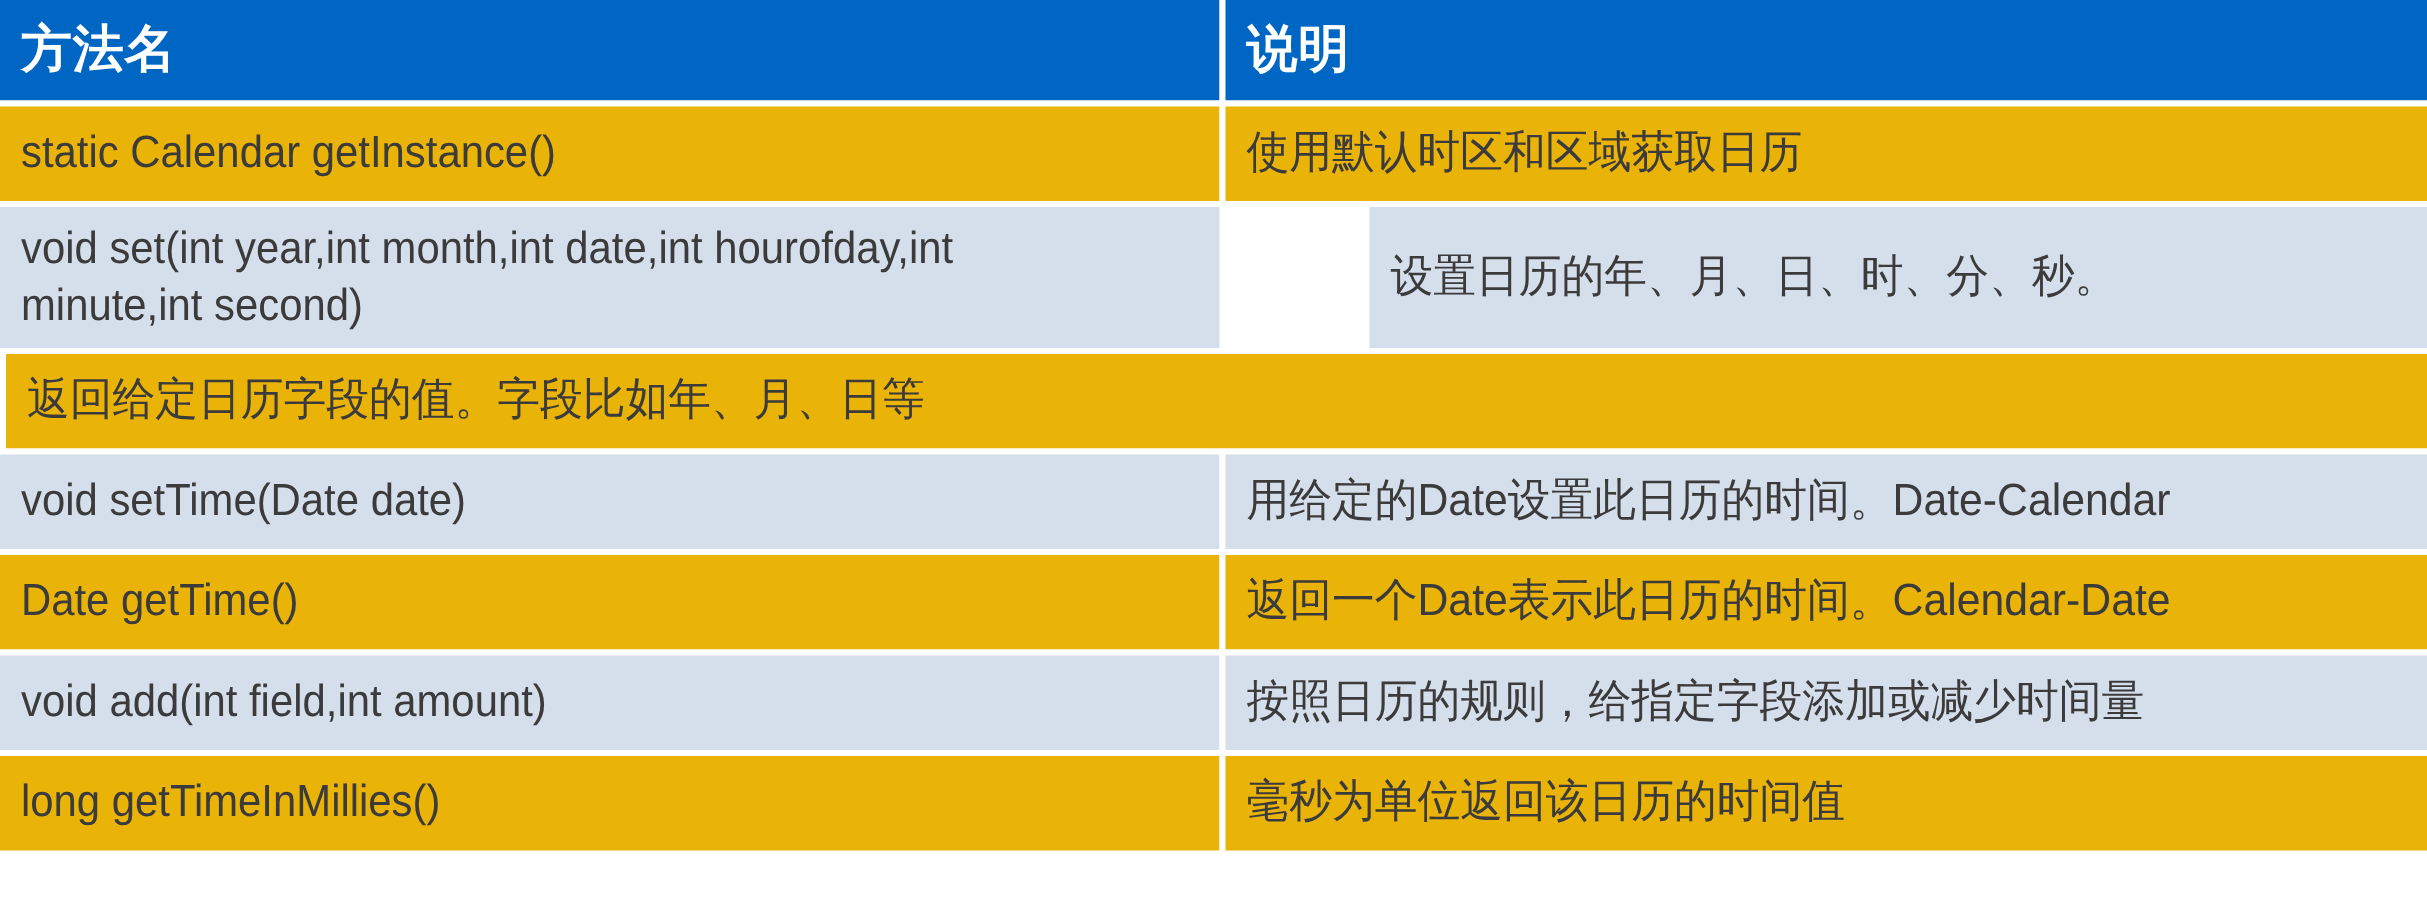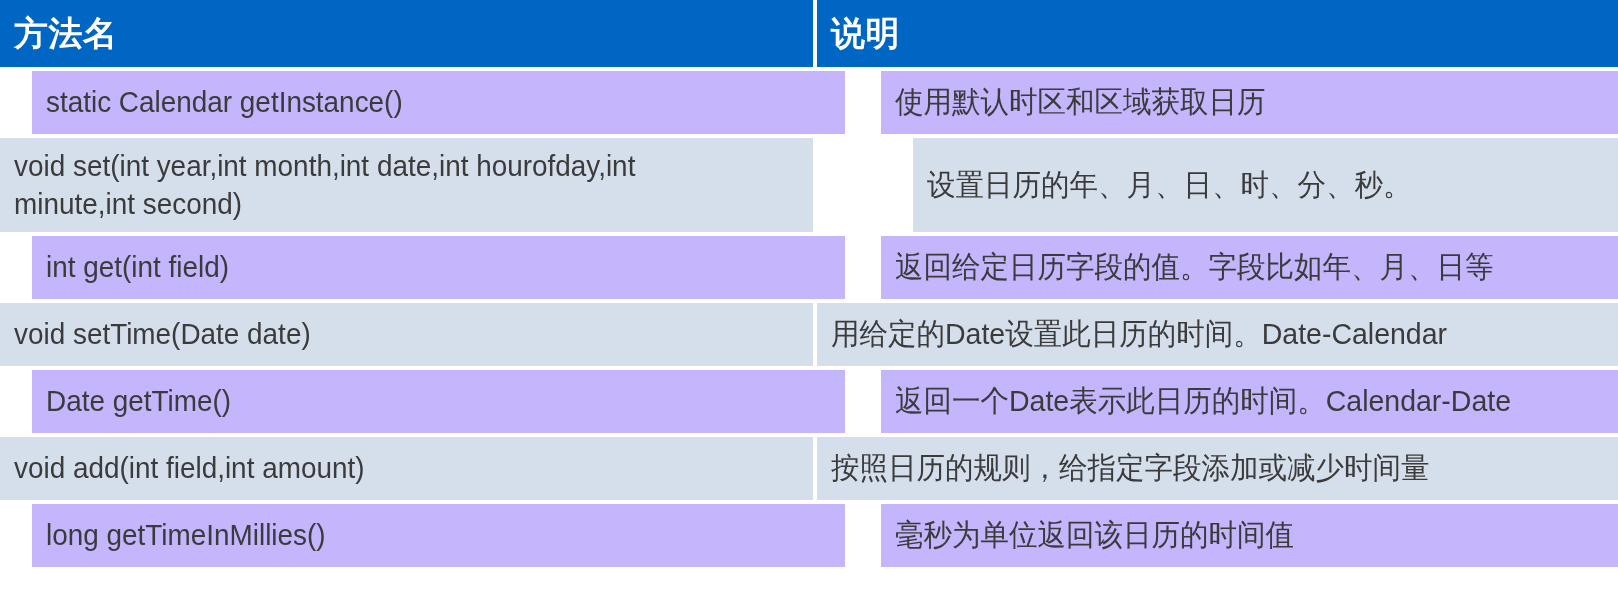--- a/index.html
+++ b/index.html
@@ -83,22 +83,21 @@
 
   .body-row {
     height: 63px;
   }
   .body-row.tall {
     height: 94px;
     gap: 48px;
   }
 
   .body-row.shade-a .cell {
-    background: #c4b5fd;
-    margin-left: 32px;
+    background: #eab308;
   }
   .body-row.shade-b .cell {
     background: #d5dfec;
   }
 
   .body-row .cell-text {
     color: #3b3b3b;
     font-size: 30px;
     font-weight: normal;
     line-height: 1.28;
@@ -151,23 +150,20 @@
     </div>
     <div class="gutter"></div>
     <div class="cell cell-desc">
       <span class="cell-text">设置日历的年、月、日、时、分、秒。</span>
     </div>
   </div>
 
   <div class="rowgap"></div>
 
   <div class="row body-row shade-a">
-    <div class="cell cell-method">
-      <span class="cell-text">int get(int field)</span>
-    </div>
     <div class="gutter"></div>
     <div class="cell cell-desc">
       <span class="cell-text">返回给定日历字段的值。字段比如年、月、日等</span>
     </div>
   </div>
 
   <div class="rowgap"></div>
 
   <div class="row body-row shade-b">
     <div class="cell cell-method">

